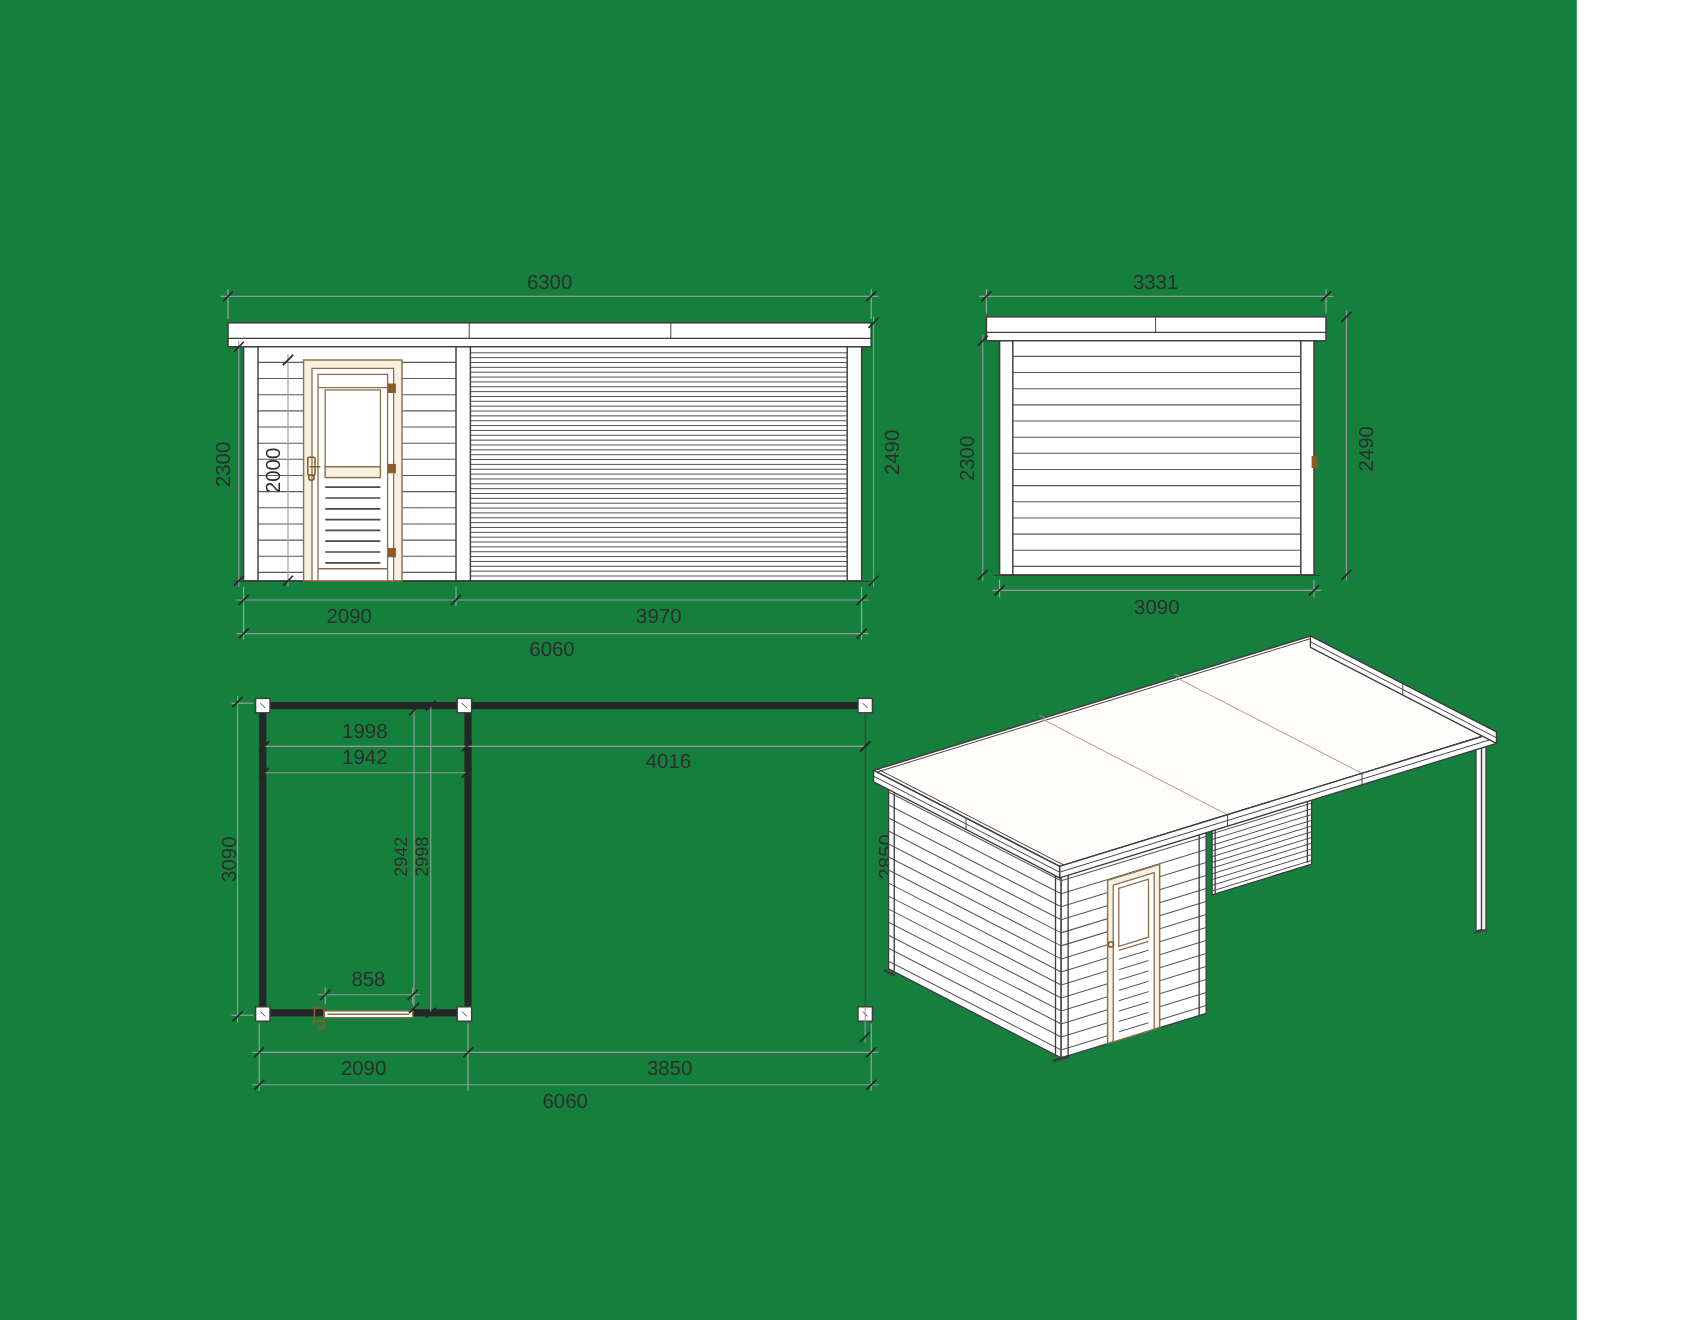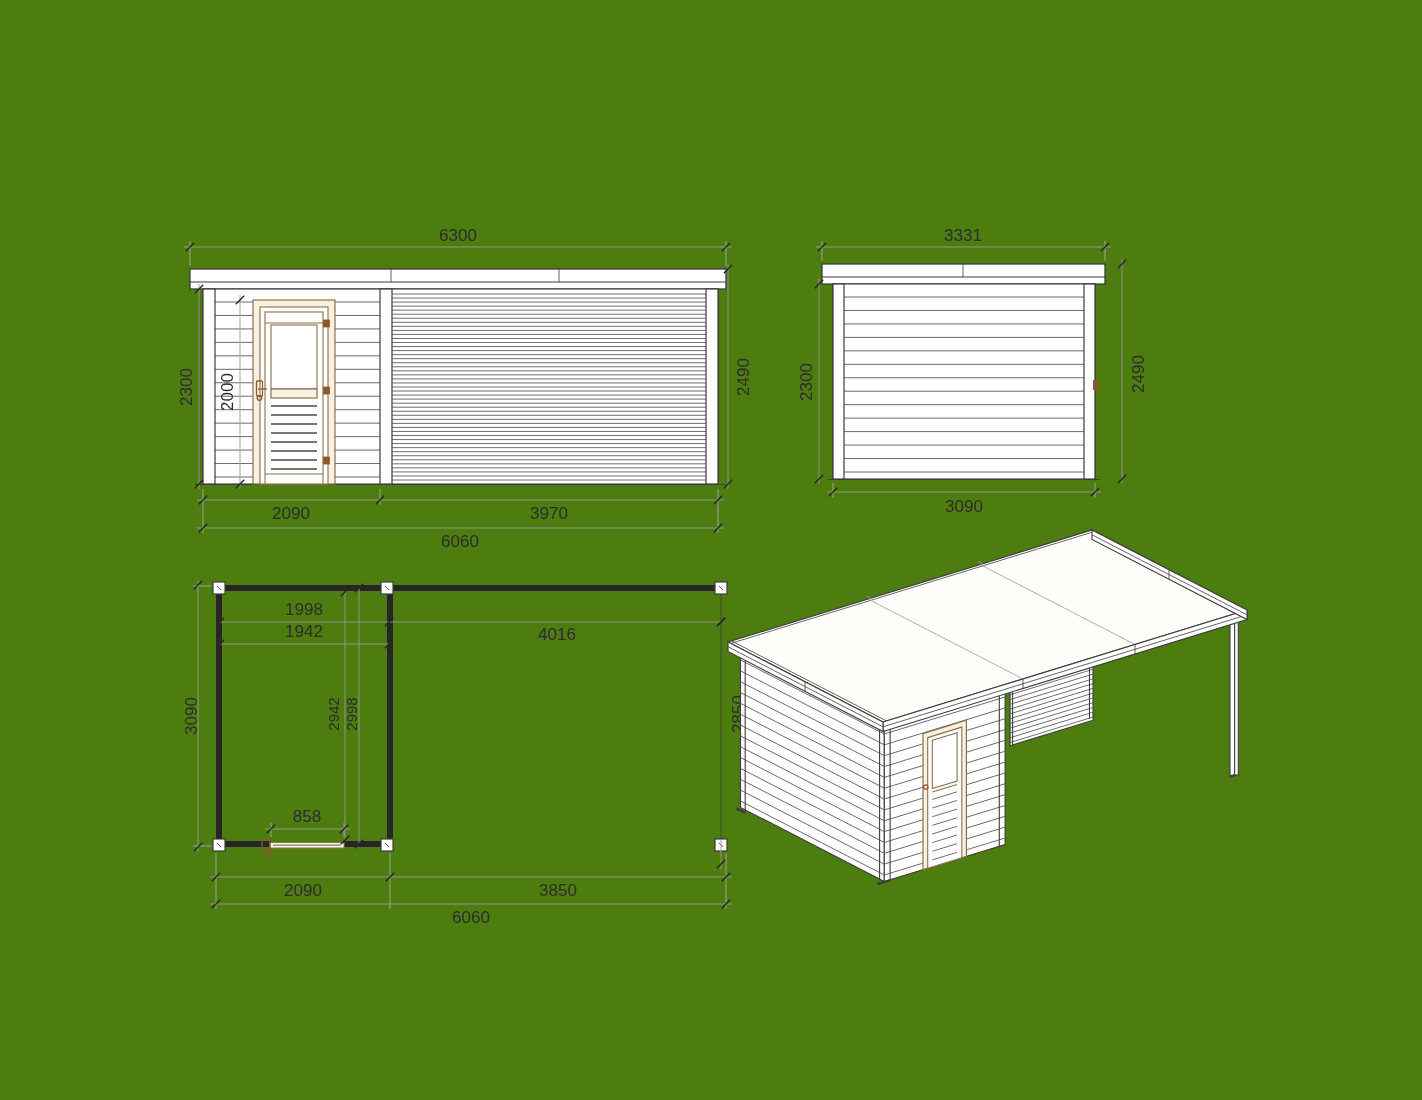--- a/index.html
+++ b/index.html
@@ -1,16 +1,16 @@
 <!DOCTYPE html>
 <html style="--line: #3d3d3d; --siding: #5a5a5a; --slat: #4a4a4a; --dim: #9a9a9a; --ext: #b0b0b0; --ink: #262626; --text: #2d2d2d; --wood: #8a714d; --wood_dark: #8a5a28; --wood_fill: #f8f0e0;"><head>
 <meta charset="utf-8">
 <style>
   html,body{margin:0;padding:0;background:#ffffff;}
-  #canvas{position:relative;width:1422px;height:1100px;background:#4d7c0f;overflow:hidden;
+  #canvas{position:relative;width:1314px;height:1100px;background:#15803d;overflow:hidden;
           font-family:"Liberation Sans",sans-serif;}
   .view{position:absolute;}
   svg{display:block;font-family:"Liberation Sans",sans-serif;}
   .ol{stroke:var(--line);stroke-width:1.1;fill:none;}
   .ol2{stroke:var(--line);stroke-width:1.3;fill:#fff;}
   .thin{stroke:var(--line);stroke-width:0.8;fill:none;}
   .sid{stroke:var(--siding);stroke-width:0.9;}
   .slat{stroke:var(--slat);stroke-width:0.8;}
   .dim-l{stroke:var(--dim);stroke-width:0.9;fill:none;}
   .ext{stroke:var(--ext);stroke-width:0.8;fill:none;}

